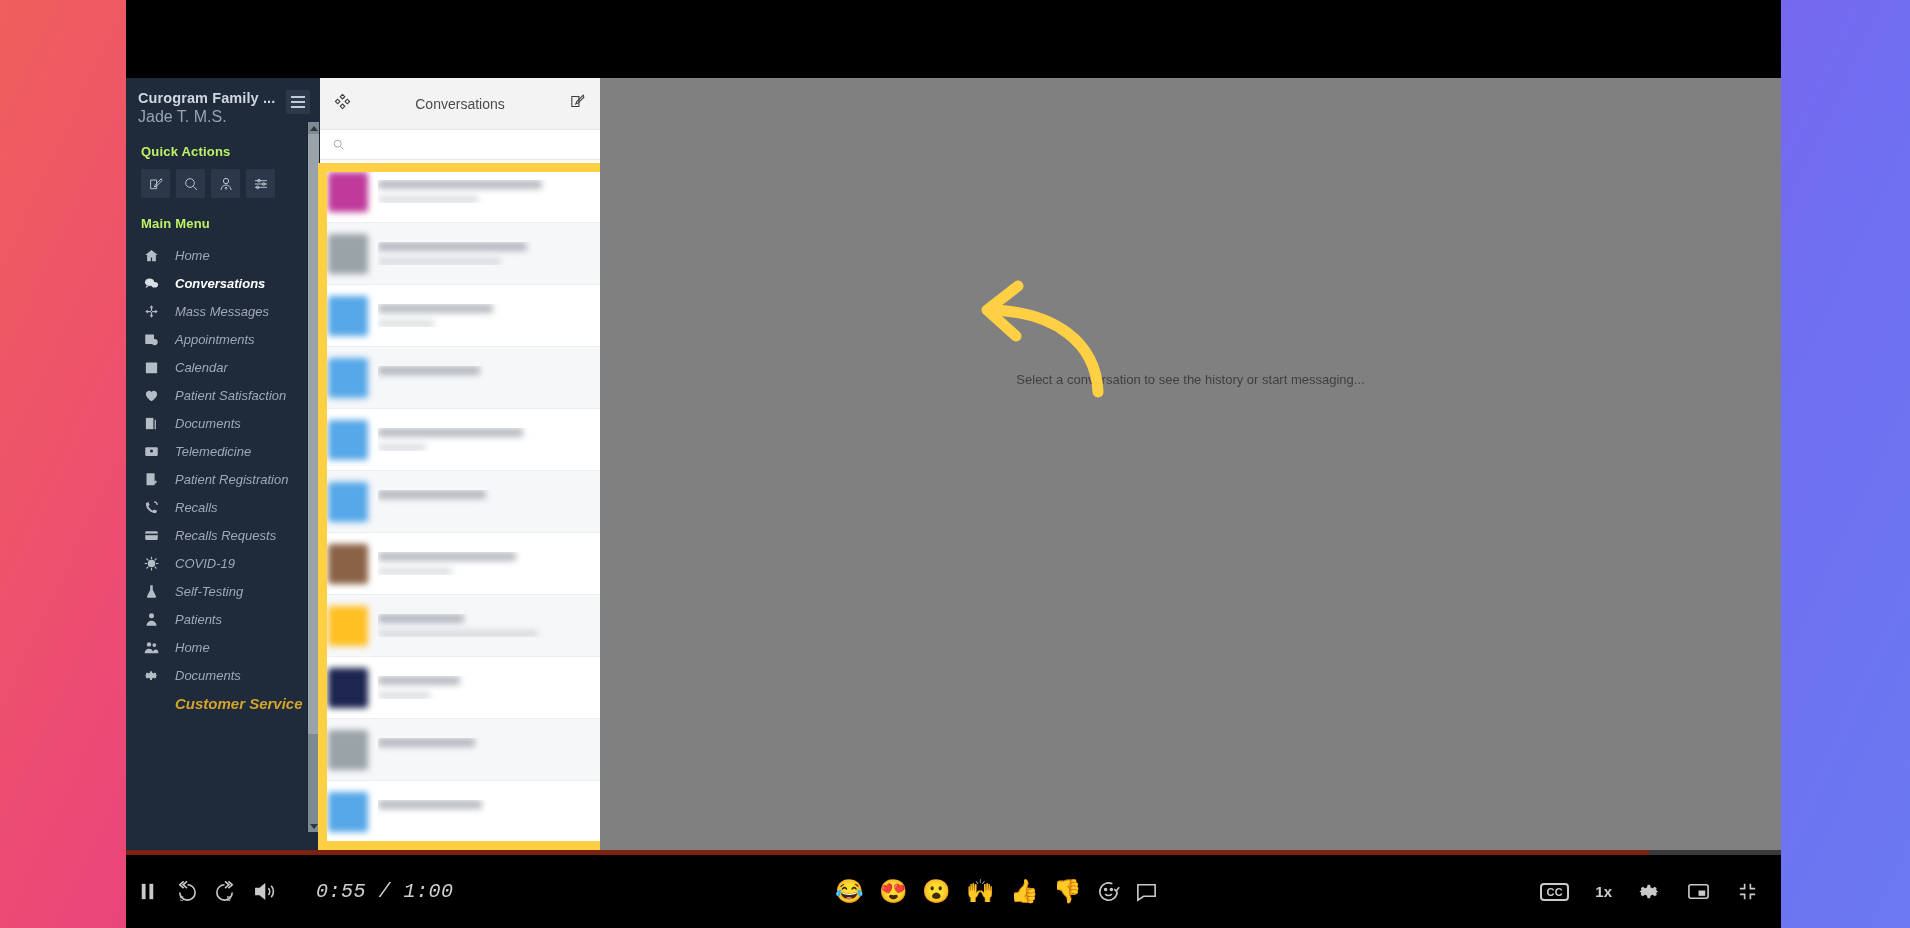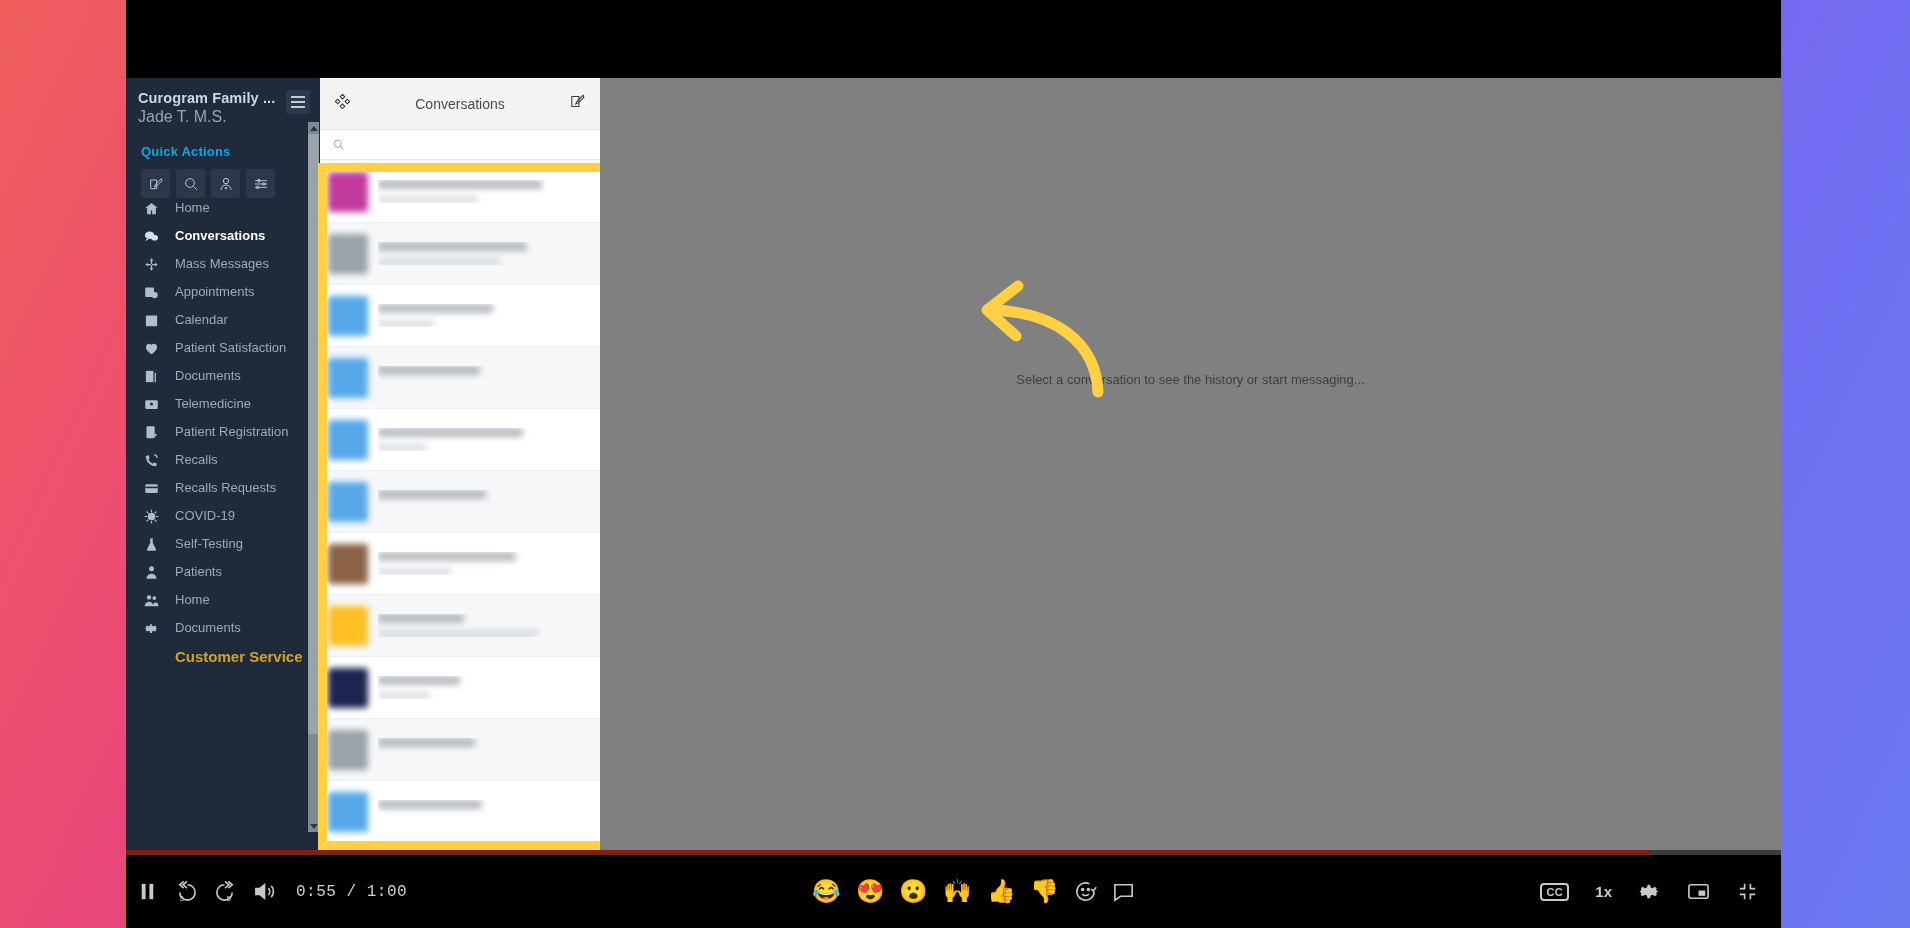--- a/index.html
+++ b/index.html
@@ -66,43 +66,44 @@
     width: 24px; height: 24px;
     background: #2b394a;
     border-radius: 2px;
     display: flex; flex-direction: column;
     justify-content: center; align-items: center; gap: 3px;
   }
   #hamburger i { display: block; width: 14px; height: 2px; background: #c3cbd4; }
 
   .sb-section-title {
     font-size: 13px; font-weight: bold;
-    color: #0ea5e9;
+    color: #bef264;
     padding: 14px 0 8px 15px;
     letter-spacing: .2px;
   }
   #quick-actions-row {
     display: flex; gap: 6px;
     padding: 2px 0 0 15px;
   }
   .qa-btn {
     width: 29px; height: 29px;
     background: #2a3849;
     border-radius: 2px;
     display: flex; align-items: center; justify-content: center;
   }
   .qa-btn svg { width: 16px; height: 16px; stroke: #c2cad4; fill: none; stroke-width: 1.4; }
 
   #main-menu-list { padding-top: 2px; }
   .menu-item {
-    display: flex; align-items: flex-start;
+    display: flex; align-items: center;
     height: 28px;
     padding-left: 18px;
     font-size: 13px;
     color: #9fa9b5;
+    font-style: italic;
   }
   .menu-item .mi-icon {
     width: 22px; height: 16px;
     margin-right: 9px;
     display: flex; align-items: center; justify-content: flex-start;
     color: #b4bcc6;
     font-size: 13px;
     line-height: 1;
   }
   .menu-item .mi-icon svg { width: 15px; height: 15px; fill: #b4bcc6; }
@@ -243,21 +244,21 @@
     position: absolute; left: 0; top: 5px;
     width: 1655px; height: 73px;
     display: flex; align-items: center;
   }
   .ctrl-left { display: flex; align-items: center; padding-left: 10px; gap: 16px; }
   .ctrl-center { flex: 1; display: flex; align-items: center; justify-content: center; gap: 15px; }
   .ctrl-right { display: flex; align-items: center; padding-right: 22px; gap: 26px; }
   .cbtn { display: flex; align-items: center; justify-content: center; }
   .cbtn svg { width: 23px; height: 23px; fill: #c9c9c9; }
   .cbtn.stroke svg { fill: none; stroke: #c9c9c9; stroke-width: 1.7; }
-  #time-label { color: #cfcfcf; font-size: 16px; margin-left: 4px; font-family: "Liberation Mono", monospace; letter-spacing: .5px; }
+  #time-label { color: #cfcfcf; font-size: 20px; margin-left: 24px; font-family: "Liberation Mono", monospace; letter-spacing: .5px; font-style: italic; }
   .emoji { font-size: 23px; line-height: 1; }
   #speed-label { color: #cfcfcf; font-size: 15px; font-weight: bold; }
   .cc-box {
     border: 2px solid #c9c9c9; border-radius: 4px;
     padding: 1px 4px;
     font-size: 11px; font-weight: bold; color: #c9c9c9;
     letter-spacing: .5px;
   }
 </style>
 </head>
@@ -306,20 +307,21 @@
           <div class="qa-btn">
             <svg viewBox="0 0 24 24">
                 <path d="M3 7h18M3 12h18M3 17h18"></path>
                 <circle cx="9" cy="7" r="2"></circle>
                 <circle cx="16" cy="12" r="2"></circle>
                 <circle cx="7" cy="17" r="2"></circle>
               </svg>
           </div>
         </div>
 
+        <div class="sb-section-title" style="padding-top:18px">Main Menu</div>
 
         <div id="main-menu-list">
           <div class="menu-item">
             <span class="mi-icon">
                 <svg viewBox="0 0 24 24">
                   <path d="M12 3L2 11h3v10h6v-6h2v6h6V11h3z"></path>
                 </svg>
               </span>
             <span>Home</span>
           </div>

